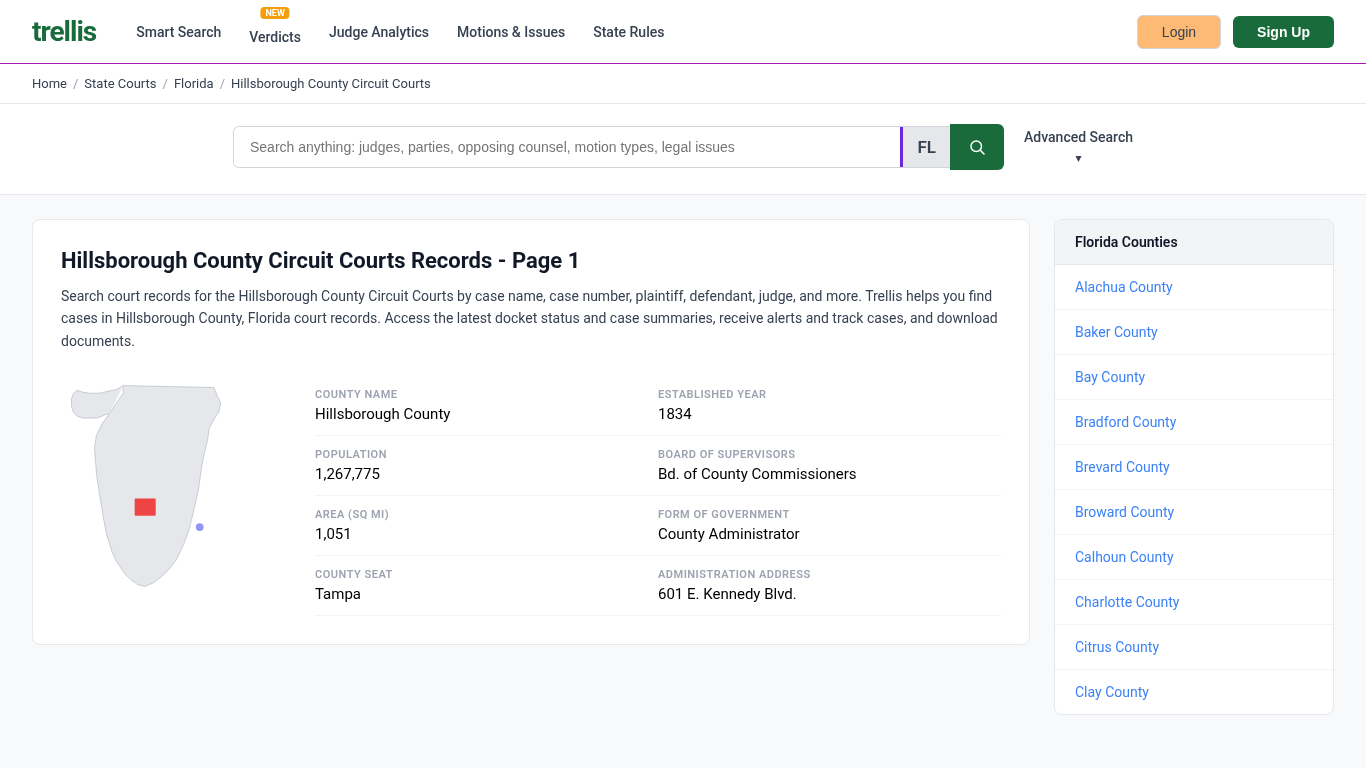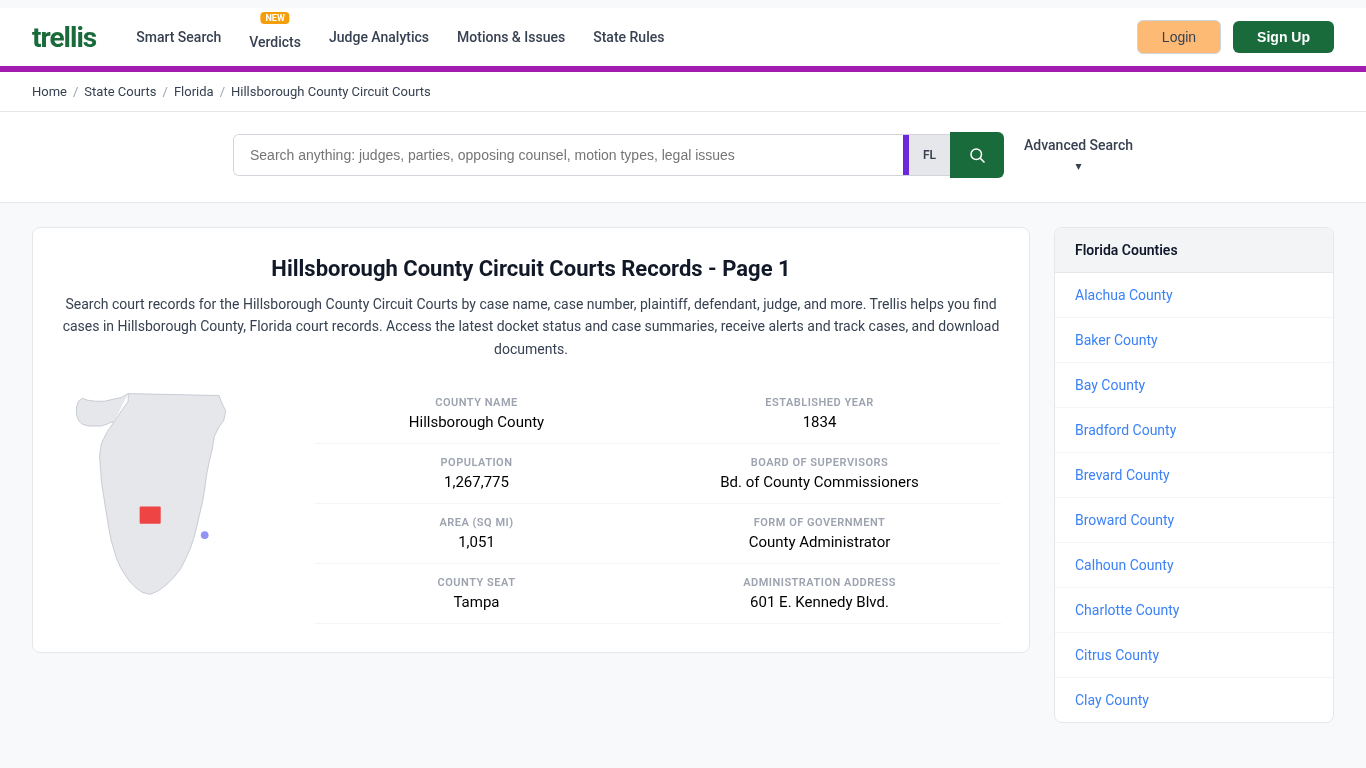--- a/index.html
+++ b/index.html
@@ -1,27 +1,26 @@
 <!DOCTYPE html>
 <html><head>
   <meta charset="utf-8">
   <style>
     * { box-sizing: border-box; margin: 0; padding: 0; }
     body { font-family: -apple-system, BlinkMacSystemFont, 'Segoe UI', Roboto, sans-serif; background: #f8f9fa; color: #333; font-size: 14px; }
 
     
     .header {
       background: #fff;
-      border-bottom: 6px solid #a21caf;
+      border-bottom: 1px solid #a21caf;
       padding: 0 32px;
       height: 64px;
       display: flex;
       align-items: center;
       justify-content: space-between;
-      margin-top: 8px;
     }
     .header-left { display: flex; align-items: center; gap: 40px; }
     .logo { font-size: 28px; font-weight: 700; color: #1a6b3c; letter-spacing: -1px; }
     .nav { display: flex; align-items: center; gap: 28px; }
     .nav-item { color: #374151; font-size: 14px; font-weight: 500; cursor: pointer; text-decoration: none; position: relative; }
     .new-badge {
       background: #f59e0b;
       color: #fff;
       font-size: 9px;
       font-weight: 700;
@@ -94,25 +93,25 @@
       border: none;
       outline: none;
       font-size: 14px;
       color: #6b7280;
       background: #fff;
     }
     .state-badge {
       padding: 10px 14px;
       background: #e5e7eb;
       color: #374151;
-      font-size: 12px;
+      font-size: 17px;
       font-weight: 600;
       display: flex;
       align-items: center;
-      border-left: 6px solid #6d28d9;
+      border-left: 3px solid #6d28d9;
     }
     .search-btn {
       padding: 0 18px;
       background: #1a6b3c;
       border: none;
       cursor: pointer;
       display: flex;
       align-items: center;
       justify-content: center;
       height: 46px;
@@ -136,21 +135,21 @@
     
     .main-content {
       display: flex;
       gap: 24px;
       padding: 24px 32px;
       max-width: 1366px;
       margin: 0 auto;
     }
 
     
-    .content-area { flex: 1; min-width: 0; text-align: center; }
+    .content-area { flex: 1; min-width: 0; }
     .content-card {
       background: #fff;
       border: 1px solid #e5e7eb;
       border-radius: 8px;
       padding: 28px;
     }
     .content-card h1 {
       font-size: 22px;
       font-weight: 700;
       color: #111827;

